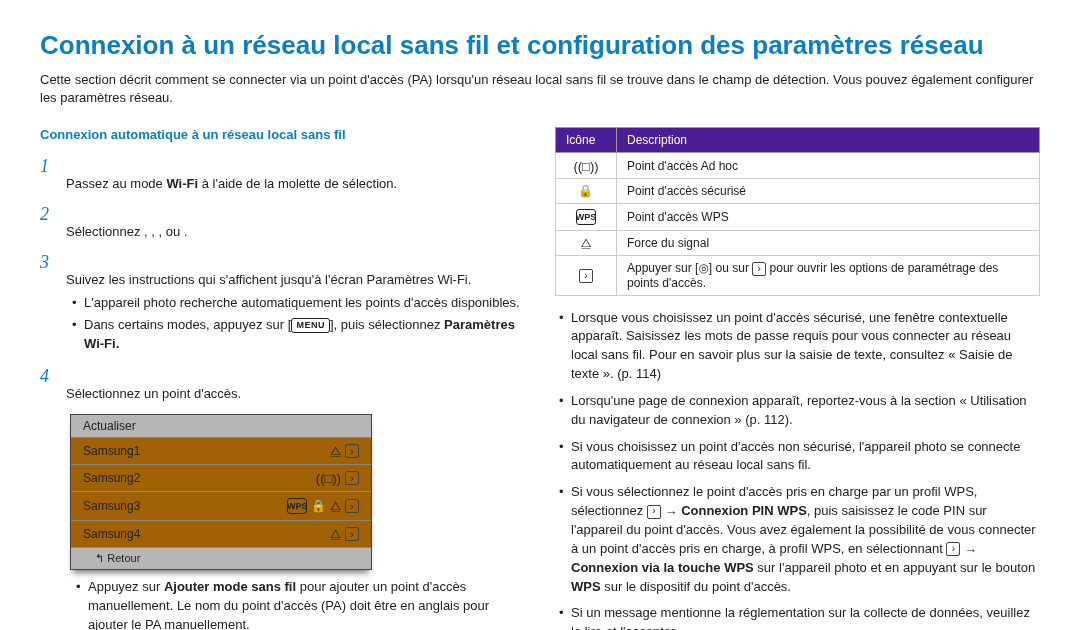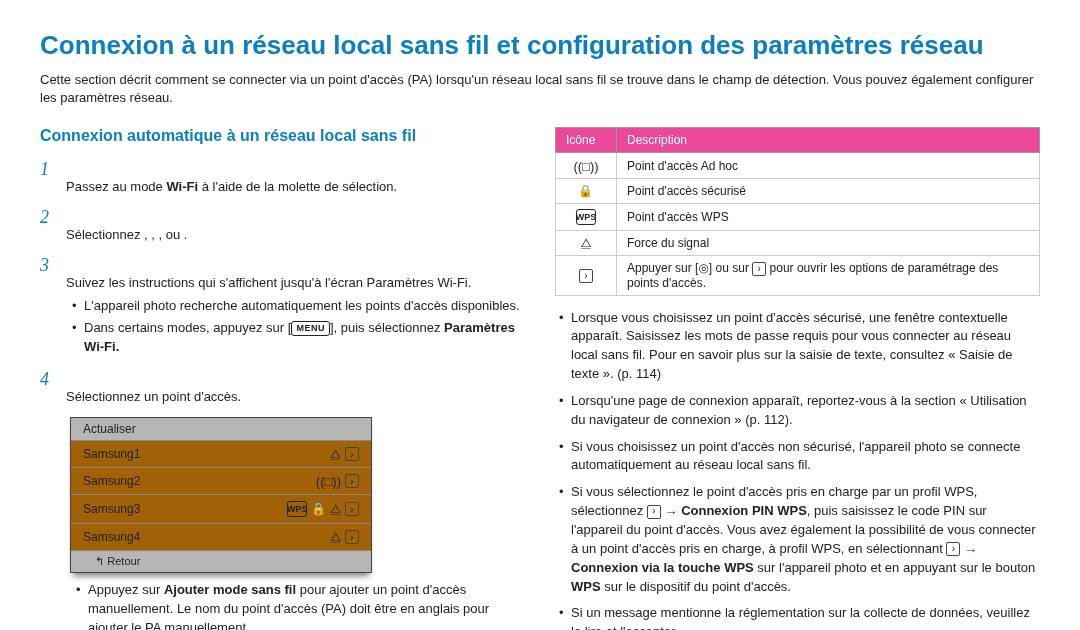--- a/index.html
+++ b/index.html
@@ -24,21 +24,21 @@
   .cols {
     display: flex;
     gap: 30px;
   }
   .col {
     flex: 1;
     min-width: 0;
   }
   h2.section {
     color: #0b7fc2;
-    font-size: 16px;
+    font-size: 13px;
     font-weight: 600;
     margin: 0 0 14px 0;
   }
   .step {
     display: flex;
     gap: 10px;
     margin-bottom: 10px;
   }
   .step .num {
     color: #0b7fc2;
@@ -108,21 +108,21 @@
     font-size: 11px;
     border-top: 1px solid #888;
   }
   .tbl {
     border-collapse: collapse;
     width: 100%;
     font-size: 12px;
     margin-bottom: 10px;
   }
   .tbl th {
-    background: #ec4899;
+    background: #4c1d95;
     color: #fff;
     font-weight: 500;
     text-align: left;
     padding: 5px 10px;
     border: 1px solid #999;
   }
   .tbl td {
     border: 1px solid #ccc;
     padding: 5px 10px;
     vertical-align: middle;

